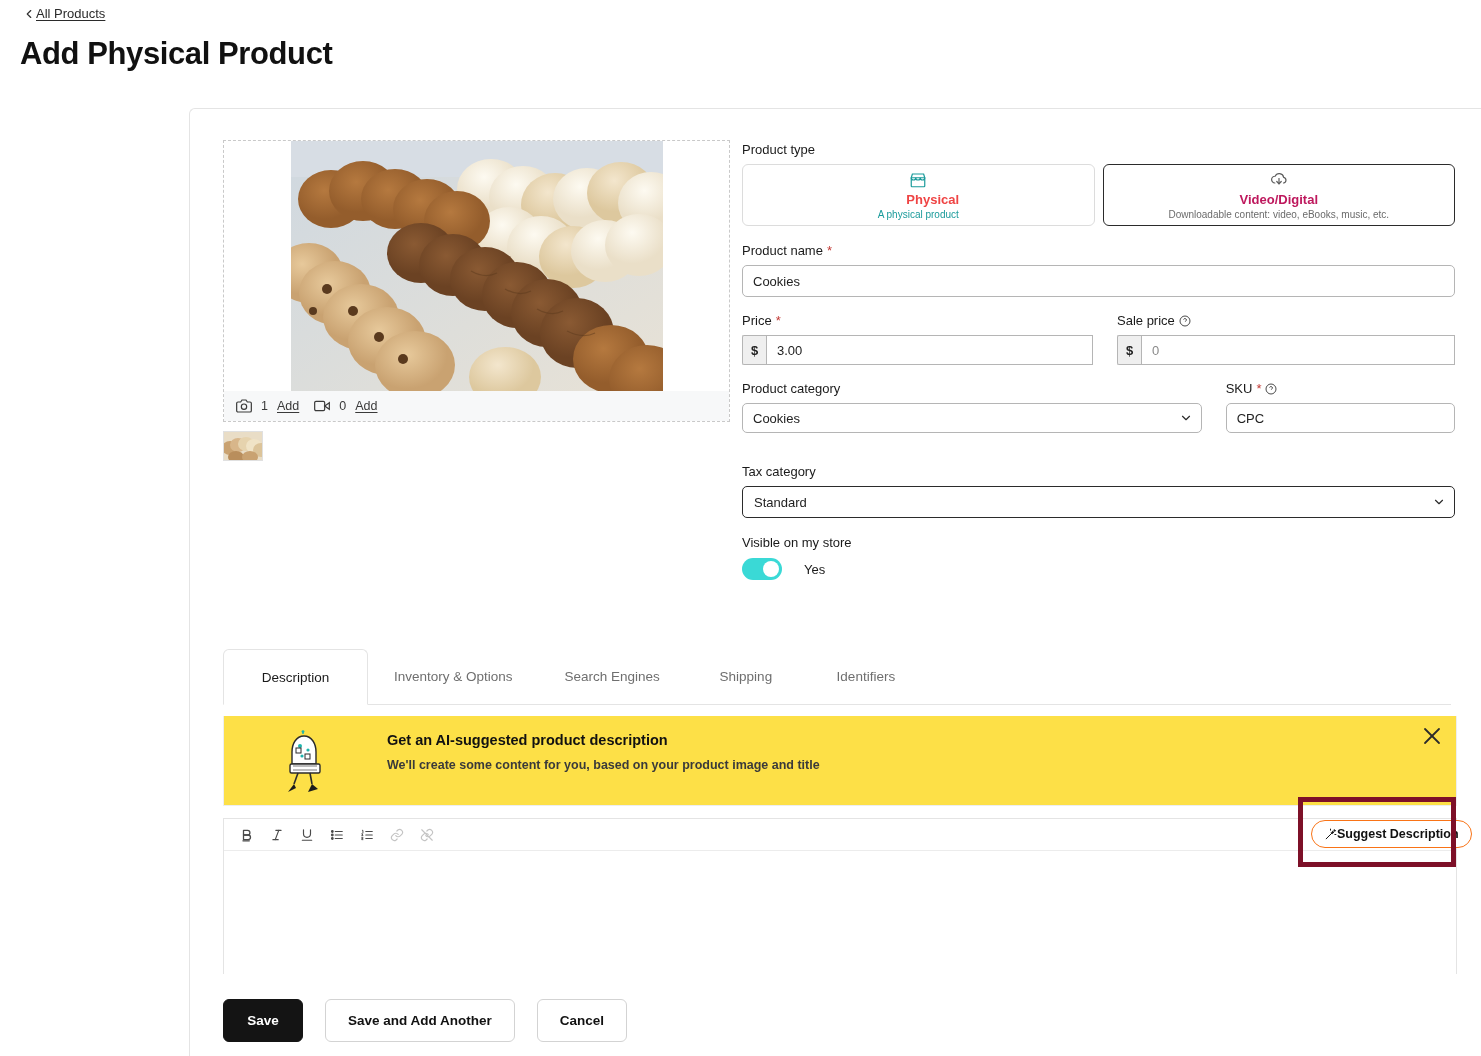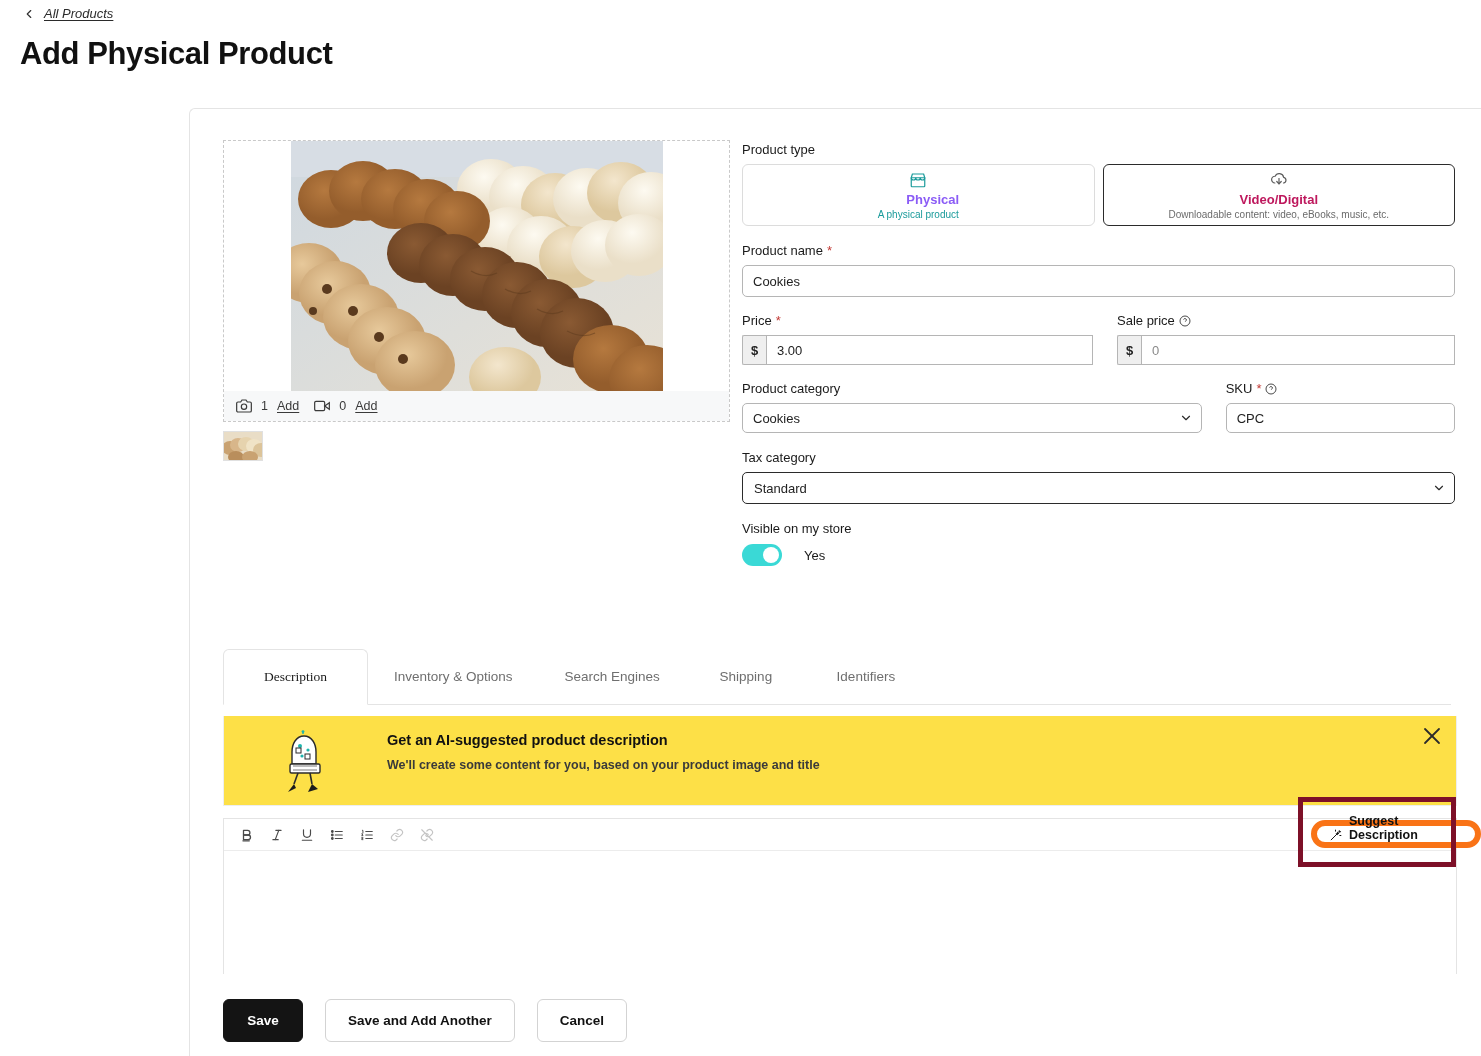--- a/index.html
+++ b/index.html
@@ -8,23 +8,22 @@
     background: #ffffff;
     font-family: "Liberation Sans", sans-serif;
     color: #1a1a1a;
     overflow: hidden;
   }
   .page { position: relative; width: 1481px; height: 1056px; }
 
   
   .breadcrumb {
     position: absolute; left: 22px; top: 6px;
-    display: flex; align-items: center; gap: 8px;
+    display: flex; align-items: center; gap: 0;
     font-size: 13px;
-    font-style: italic;
   }
   .chev-left { width: 14px; height: 14px; display: block; color: #333; }
   .breadcrumb a {
     color: #2b2b2b; text-decoration: underline;
     text-underline-offset: 2px; font-size: 13px; cursor: pointer;
   }
 
   
   .page-title {
     position: absolute; left: 20px; top: 36px;
@@ -87,21 +86,21 @@
   .type-row { display: flex; gap: 8px; }
   .type-card {
     flex: 1; height: 62px; border-radius: 6px;
     display: flex; flex-direction: column; align-items: center; justify-content: center;
     gap: 2px; cursor: pointer; background: #fff;
   }
   .type-card.sel { border: 1px solid #dcdcdc; color: #1a9b9b; }
   .type-card.unsel { border: 1px solid #2b2b2b; color: #5c5c5c; }
   .type-card .t-ic { width: 18px; height: 18px; display:block; margin-bottom:1px; }
   .type-card .t-title { font-size: 13px; font-weight: bold; }
-  .type-card.sel .t-title { color: #8b5cf6; padding-left: 29px; }
+  .type-card.sel .t-title { color: #ef4444; padding-left: 29px; }
   .type-card.unsel .t-title { color: #be185d; font-weight: bold; }
   .type-card .t-sub { font-size: 10px; }
   .type-card.sel .t-sub { color: #1a9b9b; }
   .type-card.unsel .t-sub { color: #6b6b6b; }
 
   .txt-in {
     width: 100%; height: 30px;
     border: 1px solid #b5b5b5; border-radius: 5px;
     padding: 0 10px; font-size: 13px; color: #222;
     font-family: "Liberation Sans", sans-serif; background: #fff;
@@ -158,21 +157,21 @@
   .tab {
     height: 56px; display: flex; align-items: center; justify-content: center;
     font-size: 13.5px; color: #6f6f6f; cursor: pointer; padding: 0 26px;
     min-width: 120px;
   }
   .tab.active {
     color: #1a1a1a;
     background: #fff;
     border: 1px solid #e4e4e4; border-bottom: 1px solid #fff;
     border-top-left-radius: 6px; border-top-right-radius: 6px;
-    margin-bottom: -1px; width: 145px; font-family: Liberation Serif, serif;
+    margin-bottom: -1px; width: 145px;
   }
 
   
   .ai-banner {
     position: absolute; left: 223px; top: 716px;
     width: 1234px; height: 90px;
     background: #fde047;
     border: 1px solid #edeef0;
     border-top: none;
   }
@@ -216,22 +215,22 @@
   
   .hl-box {
     position: absolute; left: 1298px; top: 797px;
     width: 158px; height: 70px;
     border: 5px solid #7d1028;
     pointer-events: none;
   }
   .suggest-btn {
     position: absolute; left: 1311px; top: 820px;
     height: 28px; padding: 0 12px;
-    background: #fff; border: 6px solid #f97316; border-radius: 14px;
-    display: flex; align-items: flex-end; gap: 7px;
+    background: #fff; border: 1px solid #f97316; border-radius: 14px;
+    display: flex; align-items: center; 
     font-size: 12.5px; font-weight: bold; color: #111; cursor: pointer;
   }
   .suggest-btn .wand { width: 13px; height: 13px; display:block; color: #111; }
 
   
   .actions { position: absolute; left: 223px; top: 999px; display: flex; gap: 22px; }
   .btn {
     height: 43px; border-radius: 6px; font-size: 13.5px;
     display: flex; align-items: center; justify-content: center; cursor: pointer;
     font-family: "Liberation Sans", sans-serif;
@@ -472,21 +471,21 @@
                   <circle cx="12" cy="12" r="10"></circle>
                   <path d="M9.1 9a3 3 0 0 1 5.8 1c0 2-3 3-3 3"></path>
                   <line x1="12" y1="17" x2="12" y2="17.01"></line>
                 </svg>
             </span>
           </div>
           <input class="txt-in" value="CPC" style="">
         </div>
       </div>
 
-      <div class="fld-label" style="margin-top:17px;">
+      <div class="fld-label" style="margin-top:31px;">
         <span>Tax category</span>
       </div>
       <div class="sel-wrap">
         <div class="sel-in dark">Standard</div>
         <svg class="chev" viewBox="0 0 24 24" fill="none" stroke="currentColor" stroke-width="2" stroke-linecap="round" stroke-linejoin="round">
             <polyline points="6 9 12 15 18 9"></polyline>
           </svg>
       </div>
 
       <div class="fld-label" style="margin-top:17px; margin-bottom:0;">

